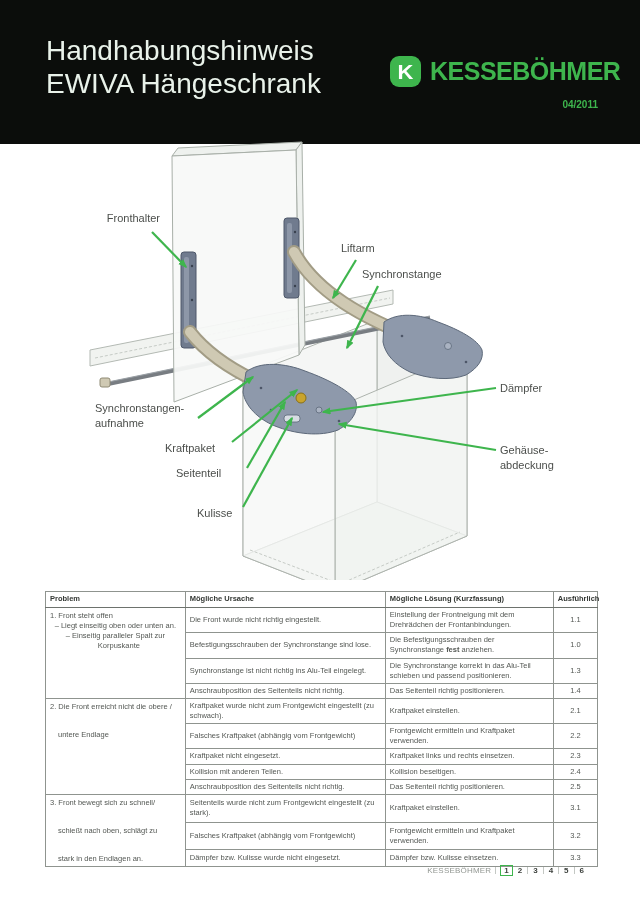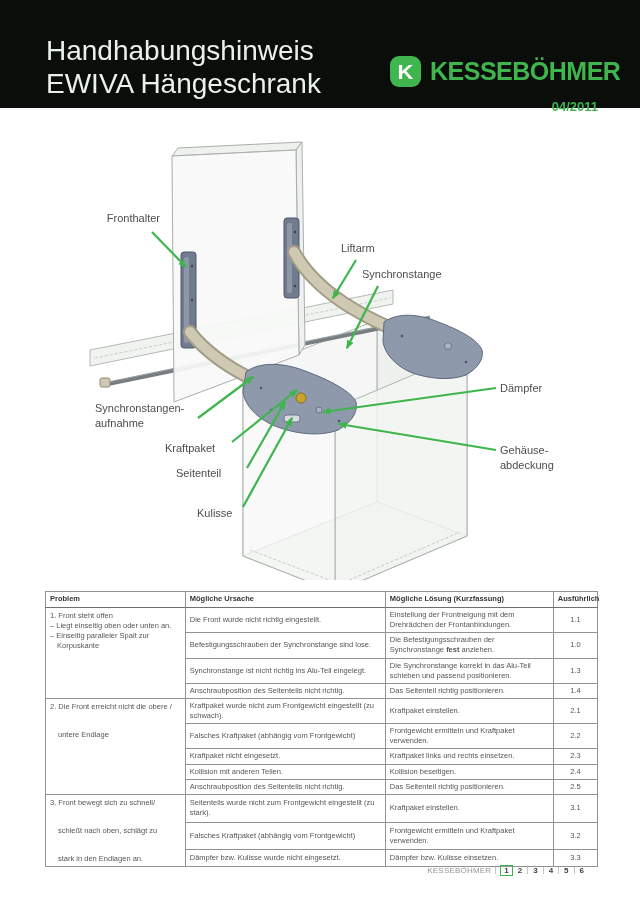--- a/index.html
+++ b/index.html
@@ -1,40 +1,40 @@
 <!DOCTYPE html>
 <html><head>
 <meta charset="utf-8">
 <style>
   html,body{margin:0;padding:0;background:#e8e8e8;}
   .page{position:relative;width:640px;height:906px;background:#ffffff;overflow:hidden;
         font-family:"Liberation Sans", sans-serif;}
   
-  .hdr{position:absolute;left:0;top:0;width:640px;height:108px;background:#0b0d0b;}
+  .hdr{position:absolute;left:0;top:0;width:640px;height:144px;background:#0b0d0b;}
   .hdr-title{position:absolute;left:46px;top:34px;color:#e9f2ea;font-size:28px;
              line-height:33px;font-weight:400;letter-spacing:0;}
   .brand{position:absolute;left:390px;top:56px;display:flex;align-items:center;gap:9px;}
   .logo-badge{width:31px;height:31px;background:#3eb54d;border-radius:9px;
               display:flex;align-items:center;justify-content:center;}
   .logo-badge span{color:#ffffff;font-weight:bold;font-size:22px;line-height:1;transform:scaleY(.95);}
   .brand-text{color:#3eb54d;font-weight:bold;font-size:25px;letter-spacing:-0.5px;}
-  .hdr-date{position:absolute;right:42px;top:99px;color:#3eb54d;font-size:13px;font-weight:bold;text-align:center;}
+  .hdr-date{position:absolute;right:42px;top:99px;color:#3eb54d;font-size:10px;font-weight:bold;text-align:center;}
   
   .fig{position:absolute;left:0;top:140px;}
   .fig text{font-family:"Liberation Sans", sans-serif;font-size:11px;fill:#4b4e4b;}
   
   .tbl-wrap{position:absolute;left:45px;top:591px;width:538px;}
   table{border-collapse:collapse;width:553px;table-layout:fixed;
         font-size:7.5px;color:#545854;line-height:1.35;}
   th,td{border:1px solid #8f948f;padding:2px 4px;vertical-align:middle;}
   th{text-align:left;color:#333733;font-weight:bold;border-bottom:1.5px solid #6d726d;height:11px;}
   table{border:1px solid #6d726d;}
   td.prob{vertical-align:top;padding-top:3px;}
   td.ref{text-align:center;margin-top:40px;}
-  .hang{padding-left:7px;text-indent:-7px;}
+  .hang{padding-left:7px;text-indent:-7px;text-align:center;}
   .cont{padding-left:8px;margin-top:18px;}
   .c-prob{width:139px;} .c-cause{width:199px;} .c-sol{width:167px;} .c-ref{width:44px;}
   
   .ftr{position:absolute;right:55px;top:865px;display:flex;align-items:center;gap:4px;}
   .ftr .fbrand{color:#929792;font-size:8px;letter-spacing:0.2px;}
   .ftr .sep{width:1px;height:7px;background:#c4c8c4;display:inline-block;}
   .ftr .pg{color:#3c403c;font-size:8px;font-weight:bold;padding:0 1px;}
   .ftr .pg.cur{border:1px solid #3eb54d;padding:0 3px;line-height:9px;}
 </style>
 </head>

